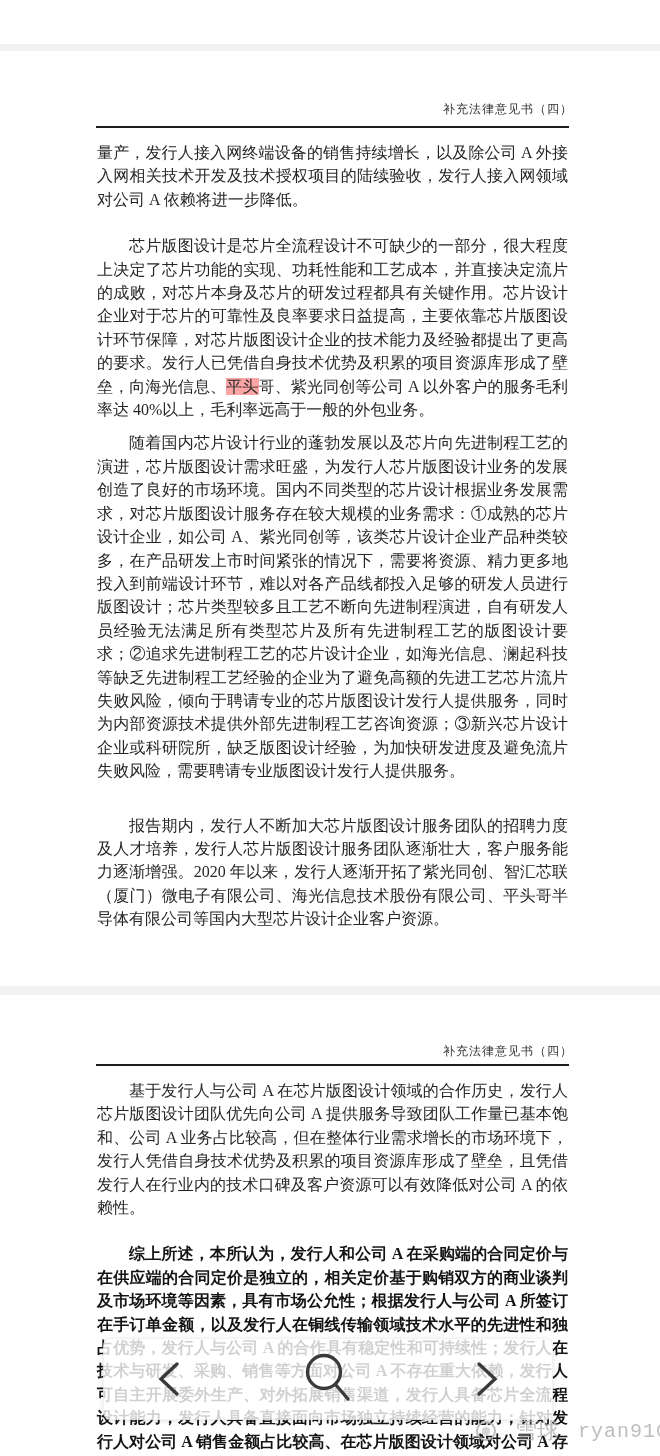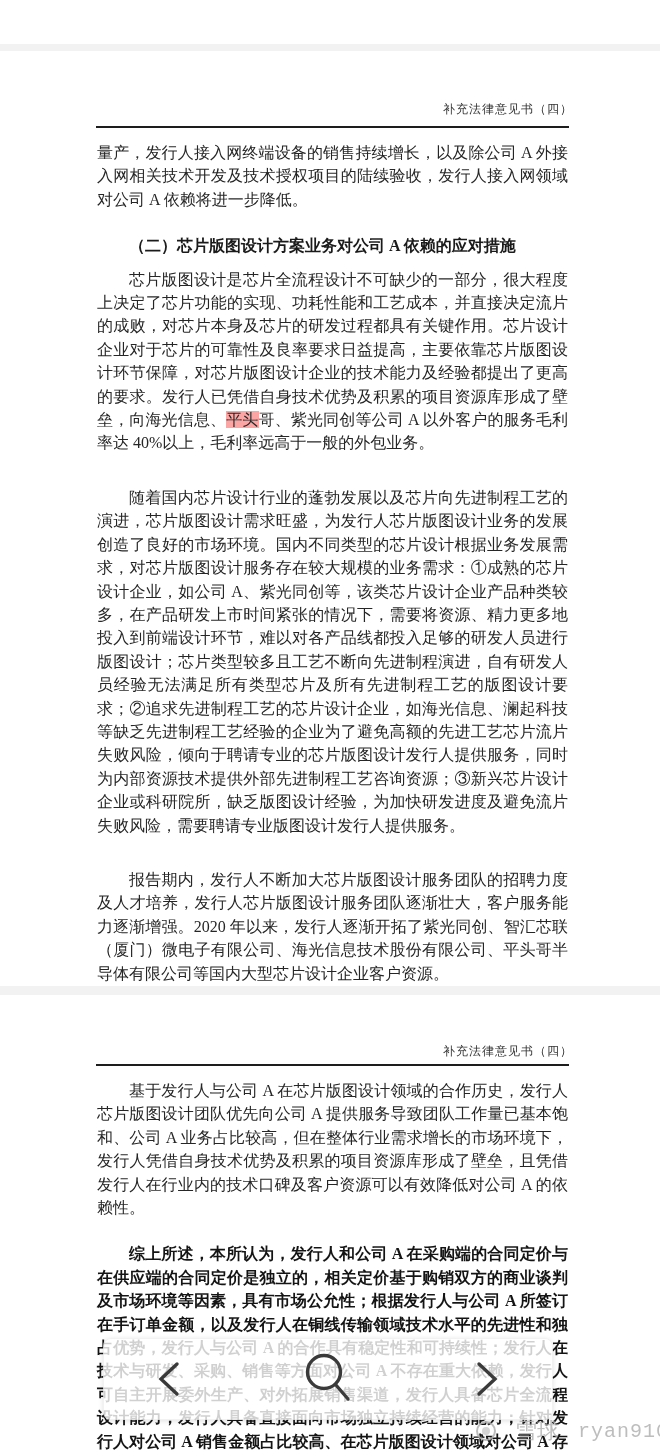--- a/index.html
+++ b/index.html
@@ -78,21 +78,20 @@
 <body>
 
 <div class="screen">
 
   <div class="page-sep sep-top"></div>
 
   <div class="running-header hdr1">补充法律意见书（四）</div>
   <div class="header-rule rule1"></div>
   <div class="page-content content1">
       <p>量产，发行人接入网终端设备的销售持续增长，以及除公司 A 外接入网相关技术开发及技术授权项目的陆续验收，发行人接入网领域对公司 A 依赖将进一步降低。</p>
-      <p class="heading">（二）芯片版图设计方案业务对公司 A 依赖的应对措施</p>
       <p class="indent">芯片版图设计是芯片全流程设计不可缺少的一部分，很大程度上决定了芯片功能的实现、功耗性能和工艺成本，并直接决定流片的成败，对芯片本身及芯片的研发过程都具有关键作用。芯片设计企业对于芯片的可靠性及良率要求日益提高，主要依靠芯片版图设计环节保障，对芯片版图设计企业的技术能力及经验都提出了更高的要求。发行人已凭借自身技术优势及积累的项目资源库形成了壁垒，向海光信息、<span class="hl">平头</span>哥、紫光同创等公司 A 以外客户的服务毛利率达 40%以上，毛利率远高于一般的外包业务。</p>
       <p class="indent">随着国内芯片设计行业的蓬勃发展以及芯片向先进制程工艺的演进，芯片版图设计需求旺盛，为发行人芯片版图设计业务的发展创造了良好的市场环境。国内不同类型的芯片设计根据业务发展需求，对芯片版图设计服务存在较大规模的业务需求：①成熟的芯片设计企业，如公司 A、紫光同创等，该类芯片设计企业产品种类较多，在产品研发上市时间紧张的情况下，需要将资源、精力更多地投入到前端设计环节，难以对各产品线都投入足够的研发人员进行版图设计；芯片类型较多且工艺不断向先进制程演进，自有研发人员经验无法满足所有类型芯片及所有先进制程工艺的版图设计要求；②追求先进制程工艺的芯片设计企业，如海光信息、澜起科技等缺乏先进制程工艺经验的企业为了避免高额的先进工艺芯片流片失败风险，倾向于聘请专业的芯片版图设计发行人提供服务，同时为内部资源技术提供外部先进制程工艺咨询资源；③新兴芯片设计企业或科研院所，缺乏版图设计经验，为加快研发进度及避免流片失败风险，需要聘请专业版图设计发行人提供服务。</p>
       <p class="indent">报告期内，发行人不断加大芯片版图设计服务团队的招聘力度及人才培养，发行人芯片版图设计服务团队逐渐壮大，客户服务能力逐渐增强。2020 年以来，发行人逐渐开拓了紫光同创、智汇芯联（厦门）微电子有限公司、海光信息技术股份有限公司、平头哥半导体有限公司等国内大型芯片设计企业客户资源。</p>
     </div>
 
   <div class="page-sep sep-mid"></div>
 
   <div class="running-header hdr2">补充法律意见书（四）</div>
   <div class="header-rule rule2"></div>
   <div class="page-content content2">

